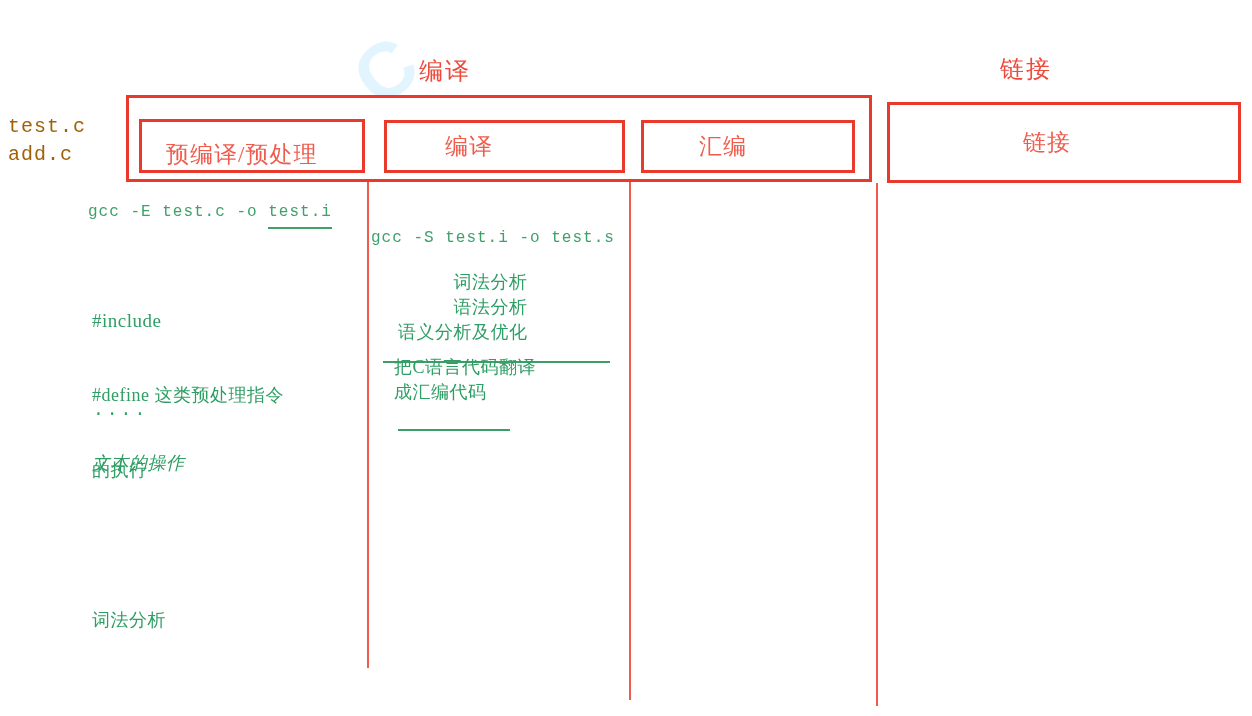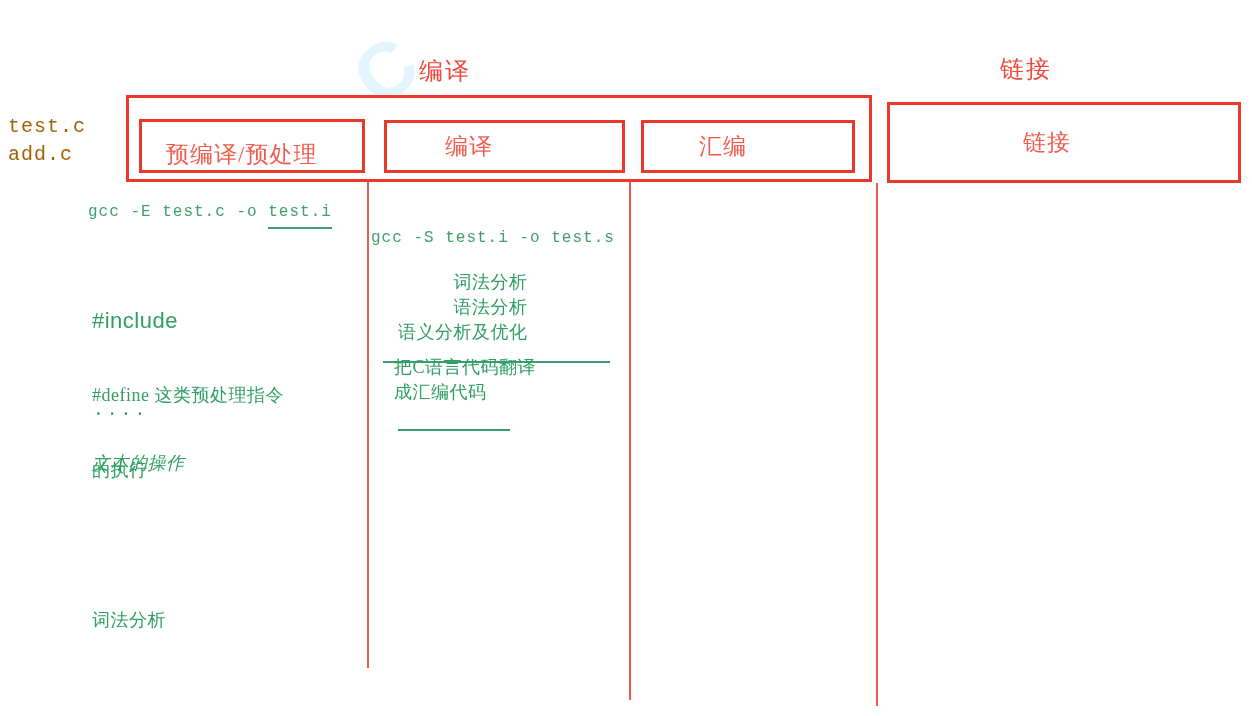--- a/index.html
+++ b/index.html
@@ -152,22 +152,22 @@
     font-size: 18px;
     line-height: 25px;
     letter-spacing: .5px;
     white-space: pre;
   }
   #notes-pre  { left: 92px;  top: 258px; }
   #notes-comp { left: 398px; top: 270px; text-align: right; }
   #notes-comp2{ left: 394px; top: 355px; }
 
   .notes .mono {
-    font-family: Liberation Sans, sans-serif;
-    font-size: 22px;
+    font-family: Liberation Serif, serif;
+    font-size: 19px;
   }
   .dots {
     position: absolute;
     left: 93px;
     top: 400px;
     color: #2e9e64;
     font-family: "Liberation Mono", "DejaVu Sans Mono", monospace;
     font-size: 18px;
     letter-spacing: 3px;
   }

